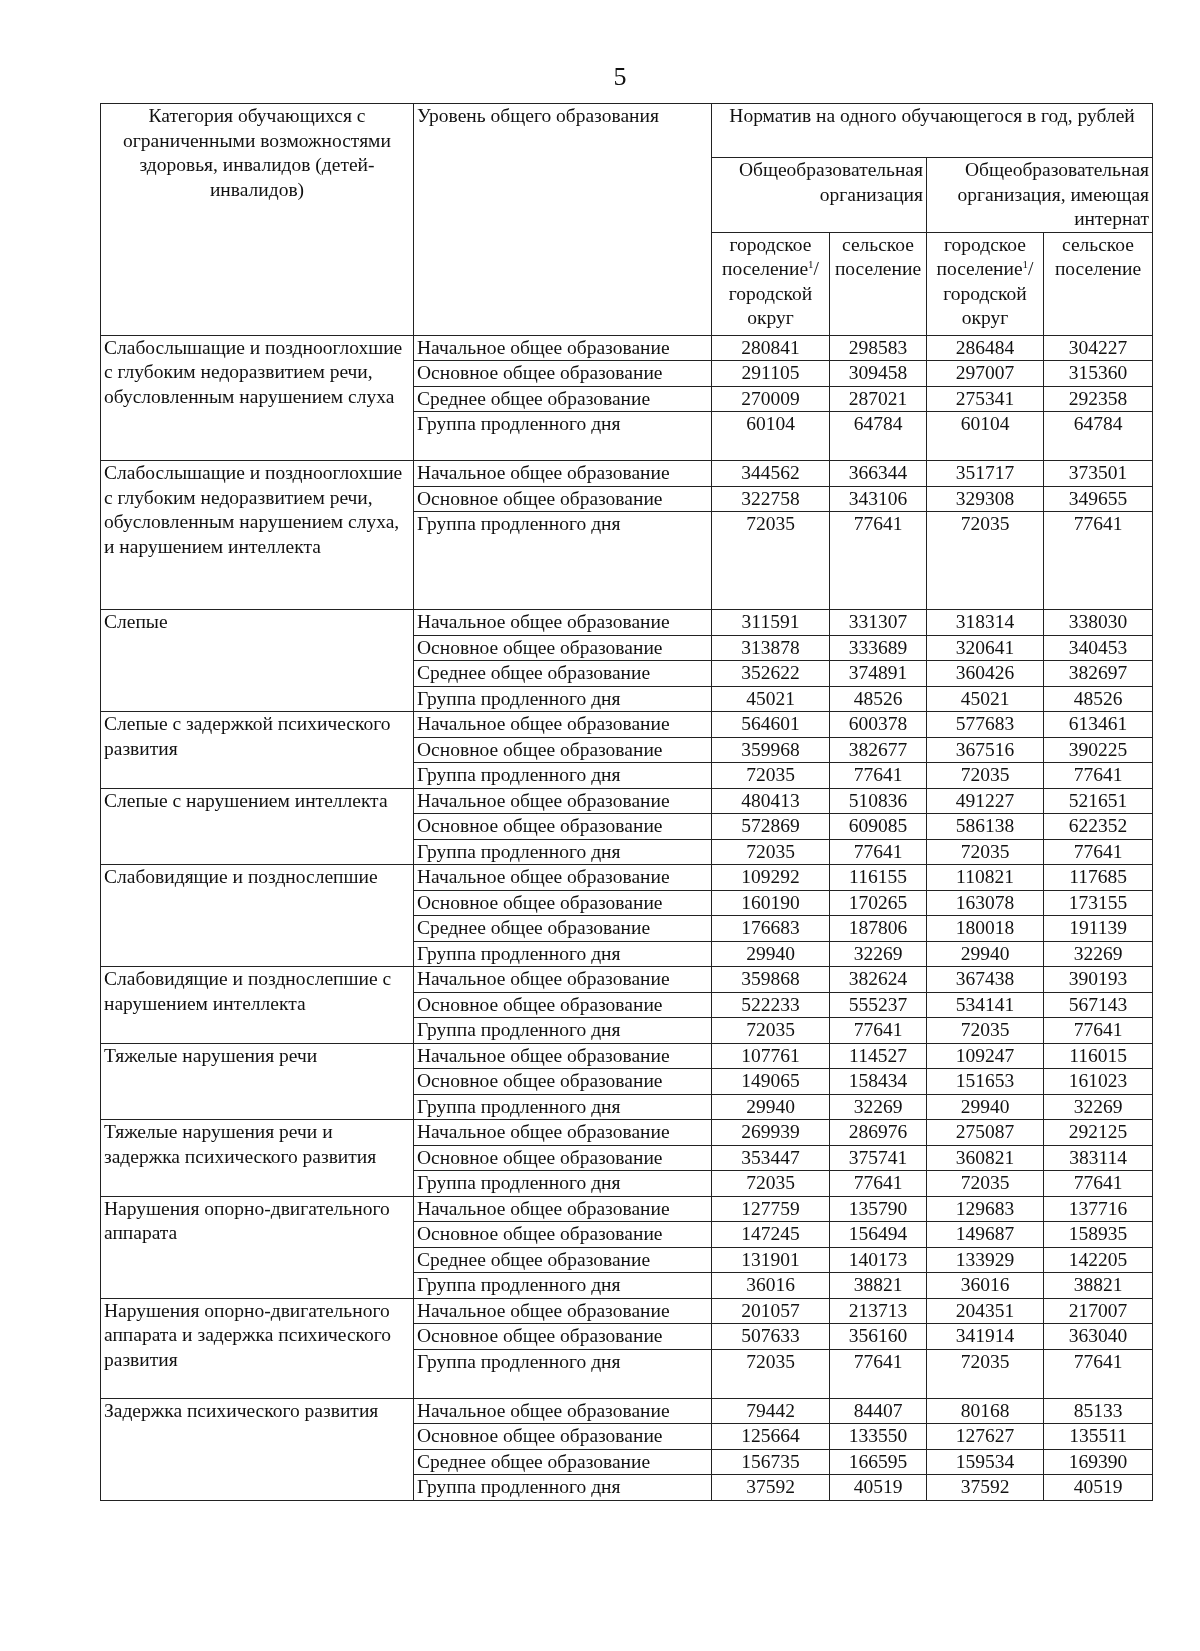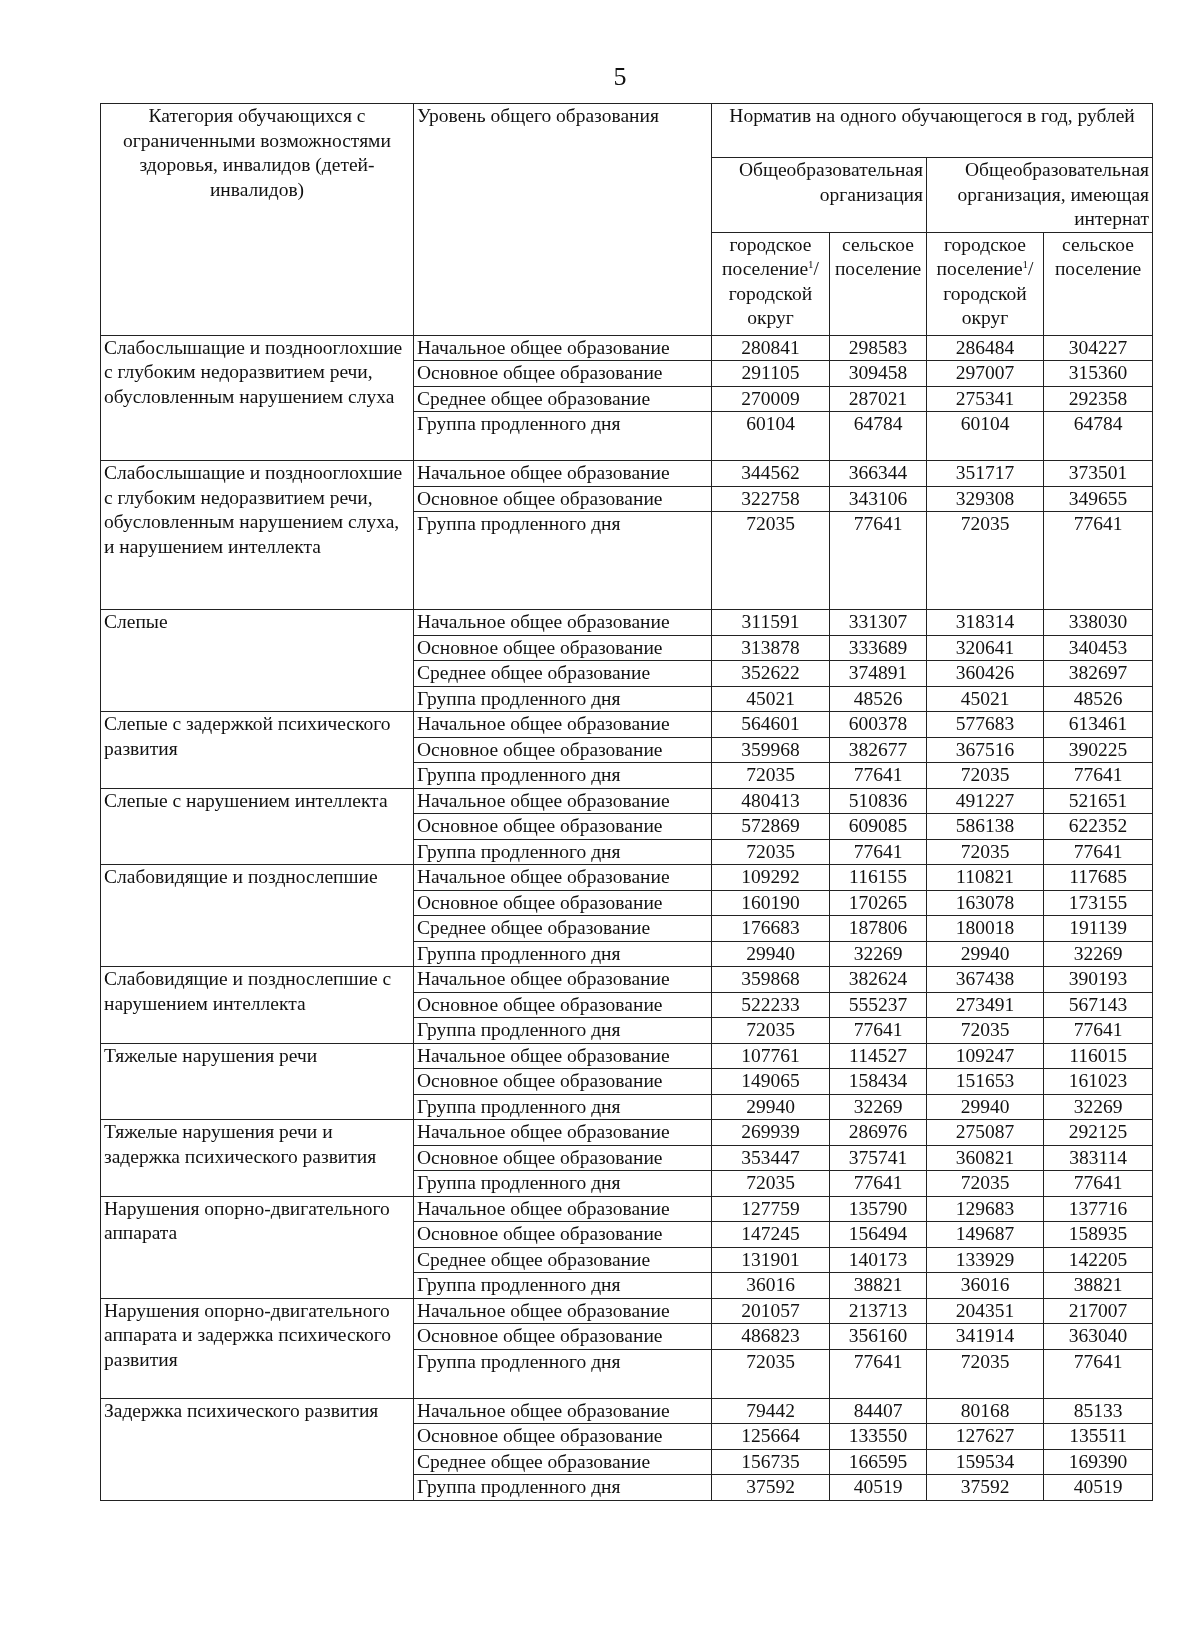--- a/index.html
+++ b/index.html
@@ -218,21 +218,21 @@
         <td class="lvl">Начальное общее образование</td>
         <td class="num">359868</td>
         <td class="num">382624</td>
         <td class="num">367438</td>
         <td class="num">390193</td>
       </tr>
       <tr>
         <td class="lvl">Основное общее образование</td>
         <td class="num">522233</td>
         <td class="num">555237</td>
-        <td class="num">273491</td>
+        <td class="num">534141</td>
         <td class="num">567143</td>
       </tr>
       <tr class="last-in-group">
         <td class="lvl">Группа продленного дня</td>
         <td class="num">72035</td>
         <td class="num">77641</td>
         <td class="num">72035</td>
         <td class="num">77641</td>
       </tr>
       <tr>
@@ -311,21 +311,21 @@
       <tr>
         <td class="cat" rowspan="3">Нарушения опорно-двигательного аппарата и задержка психического развития</td>
         <td class="lvl">Начальное общее образование</td>
         <td class="num">201057</td>
         <td class="num">213713</td>
         <td class="num">204351</td>
         <td class="num">217007</td>
       </tr>
       <tr>
         <td class="lvl">Основное общее образование</td>
-        <td class="num">486823</td>
+        <td class="num">507633</td>
         <td class="num">356160</td>
         <td class="num">341914</td>
         <td class="num">363040</td>
       </tr>
       <tr class="last-in-group" style="height: 49px;">
         <td class="lvl">Группа продленного дня</td>
         <td class="num">72035</td>
         <td class="num">77641</td>
         <td class="num">72035</td>
         <td class="num">77641</td>

